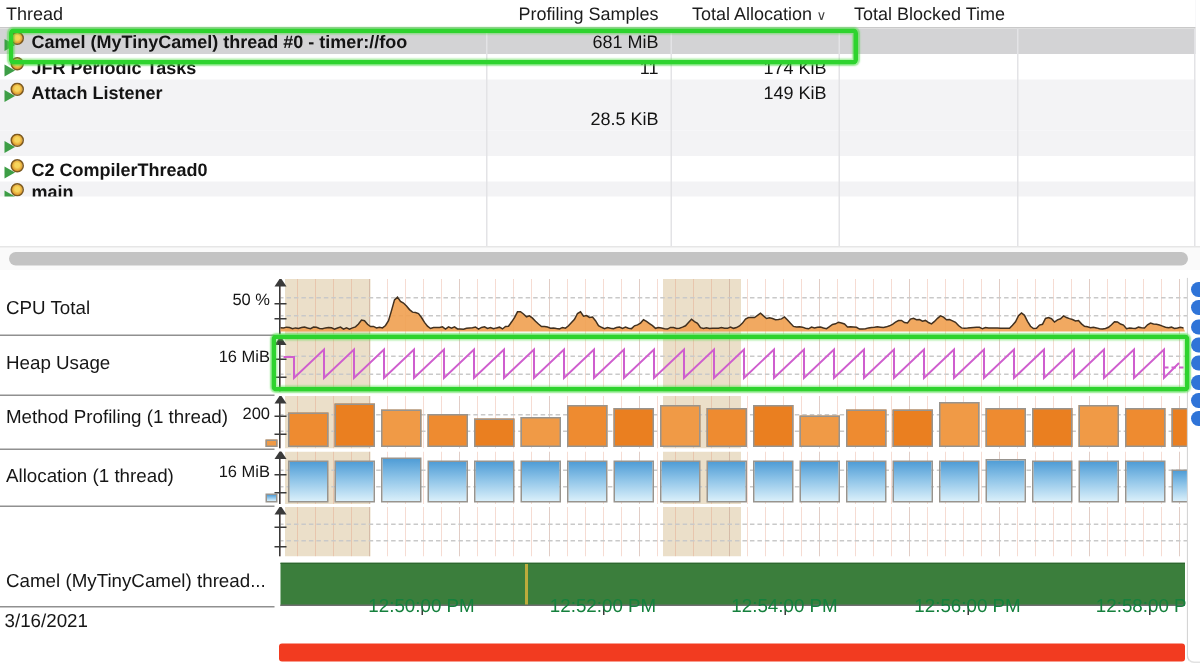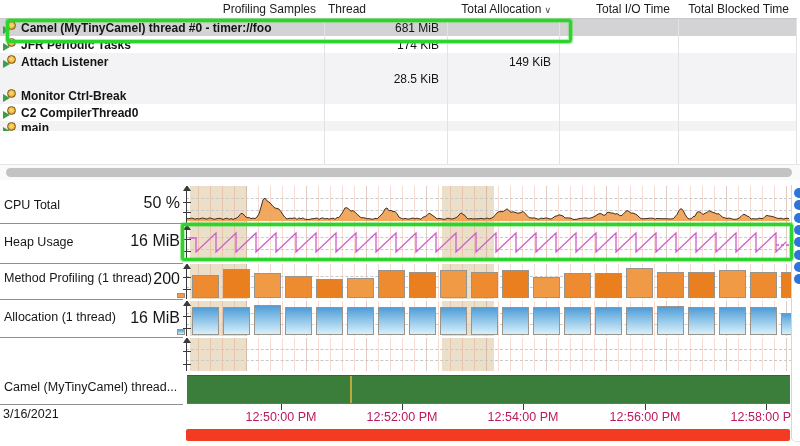--- a/index.html
+++ b/index.html
@@ -31,59 +31,58 @@
   .colsep{position:absolute;top:0;width:1px;height:164px;background:#e3e3e6;z-index:2;}
   .h-scroll{position:absolute;left:0;top:164px;width:800px;height:15px;background:#fafafa;border-top:1px solid #e6e6e6;}
   .h-thumb{position:absolute;left:6px;right:8px;top:3px;height:9px;border-radius:4.5px;background:#c3c3c3;}
   
   .marker-box{position:absolute;border:3px solid #2ed32e;border-radius:3px;z-index:40;pointer-events:none;
               box-shadow:0 0 1px 1px rgba(70,220,60,.55), inset 0 0 1px 1px rgba(70,220,60,.45);}
   
   .chart-panel{position:absolute;left:0;top:180px;width:800px;height:266px;background:#fff;}
   .lane-lab{position:absolute;left:0;width:183px;border-bottom:1px solid #909090;}
   .lane-label{position:absolute;left:4px;font-size:12.5px;color:#161616;white-space:nowrap;z-index:2;}
-  .lane-tick{position:absolute;right:3px;font-size:16px;color:#161616;white-space:nowrap;z-index:1;}
+  .lane-tick{position:absolute;right:3px;font-size:11px;color:#161616;white-space:nowrap;z-index:1;}
   .plot-lane{position:absolute;left:176px;width:616px;overflow:hidden;}
   .band{position:absolute;top:0;bottom:0;background:#ebdfc9;}
   .vgrid{position:absolute;left:10px;right:0;top:0;bottom:0;
          background:
            repeating-linear-gradient(90deg, rgba(150,150,150,.22) 0 1px, transparent 1px 60px),
            repeating-linear-gradient(90deg, rgba(224,138,108,.30) 0 1px, transparent 1px 12px);}
   .hdash{position:absolute;left:10px;right:0;height:0;border-top:1px dashed #c9c9c9;}
   .axis{position:absolute;left:10px;top:2px;bottom:0;width:0;border-left:1px solid #3a3a3a;}
   .arrowup{position:absolute;left:7px;top:-1px;width:0;height:0;
            border-left:4px solid transparent;border-right:4px solid transparent;border-bottom:6px solid #3a3a3a;}
   .tick{position:absolute;left:7px;width:8px;height:0;border-top:1px solid #3a3a3a;}
   .bar{position:absolute;bottom:1px;box-sizing:border-box;border:1px solid #98948e;}
   .bar.orange{background:#ee8b30;}
   .bar.orange:nth-child(3n){background:#ea7f20;}
   .bar.orange:nth-child(3n+1){background:#f09a46;}
   .bar.blue{background:linear-gradient(#509dd6,#8ec4e8 45%,#d9effa);}
   .camel-bar{position:absolute;left:11px;width:603px;top:0;bottom:0;background:#3b7e3c;
              border-top:1px solid #2e672f;border-bottom:1px solid #6f6f6f;}
   .camel-marker{position:absolute;top:0;bottom:0;width:2px;background:#bcab3c;}
   .time-tick{position:absolute;top:224px;width:1px;height:6px;background:#3a3a3a;}
-  .time-label{position:absolute;top:230px;width:100px;text-align:center;font-size:12.5px;color:#be185d;white-space:nowrap;}
+  .time-label{position:absolute;top:217px;width:100px;text-align:center;font-size:12.5px;color:#15803d;white-space:nowrap;}
   .date-label{position:absolute;left:3px;top:227px;font-size:12.5px;color:#161616;}
   .red-scroll{position:absolute;left:186px;top:249px;width:604px;height:12px;background:#f23b20;border-radius:2px;}
   .right-panel{position:absolute;left:791px;top:5px;width:9px;height:256px;background:#fff;
                border-left:1px solid #d5d5d5;border-bottom:1px solid #e2e2e2;border-radius:0 0 0 5px;overflow:hidden;}
   .blue-btn{position:absolute;left:2px;width:13px;height:10px;border-radius:5px;background:#2f74d8;}
 </style>
 </head>
 <body>
 
 <div class="screen">
 
   <div class="thread-table">
     <div class="t-header">
+      <div class="hc"><span>Thread</span></div>
       <div class="hc right"><span>Profiling Samples</span></div>
-      <div class="hc"><span>Thread</span></div>
       <div class="hc right"><span>Total Allocation</span><span class="sort">∨</span></div>
-      <div class="hc right"><span>Total I/O Time</span></div>
       <div class="hc right"><span>Total Blocked Time</span></div>
     </div>
     <div class="t-body" id="table-body">
         <div class="trow sel">
           <div class="cell-thread">
             <span class="ticon">
               <i class="tri"></i>
               <i class="dot"></i>
             </span>
             <span class="tname">Camel (MyTinyCamel) thread #0 - timer://foo</span>
@@ -93,20 +92,21 @@
           <div class="num"></div>
         </div>
         <div class="trow">
           <div class="cell-thread">
             <span class="ticon">
               <i class="tri"></i>
               <i class="dot"></i>
             </span>
             <span class="tname">JFR Periodic Tasks</span>
           </div>
+          <div class="num">11</div>
           <div class="num">174 KiB</div>
           <div class="num"></div>
           <div class="num"></div>
         </div>
         <div class="trow alt">
           <div class="cell-thread">
             <span class="ticon">
               <i class="tri"></i>
               <i class="dot"></i>
             </span>
@@ -122,21 +122,20 @@
           <div class="num">28.5 KiB</div>
           <div class="num"></div>
           <div class="num"></div>
         </div>
         <div class="trow alt">
           <div class="cell-thread">
             <span class="ticon">
               <i class="tri"></i>
               <i class="dot"></i>
             </span>
-            <span class="tname">Monitor Ctrl-Break</span>
           </div>
           <div class="num"></div>
           <div class="num"></div>
           <div class="num"></div>
           <div class="num"></div>
         </div>
         <div class="trow">
           <div class="cell-thread">
             <span class="ticon">
               <i class="tri"></i>

